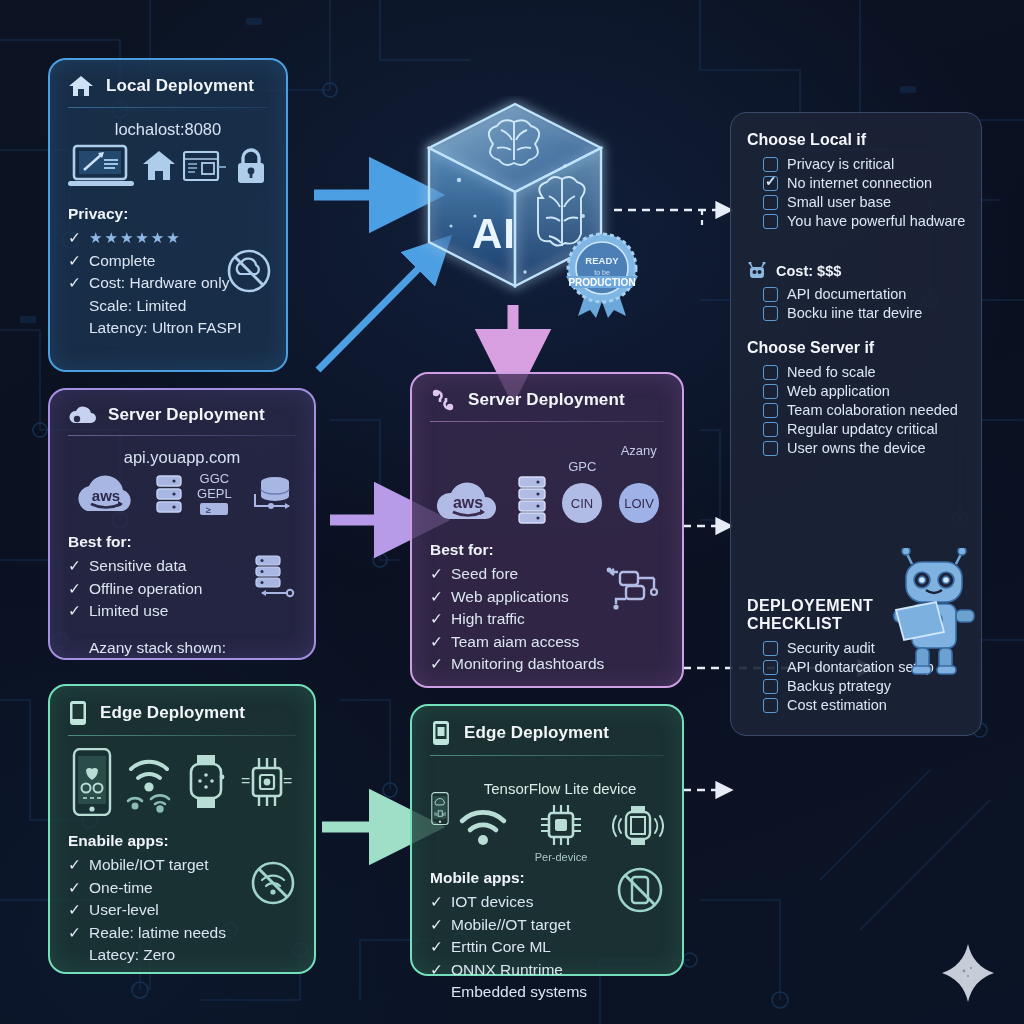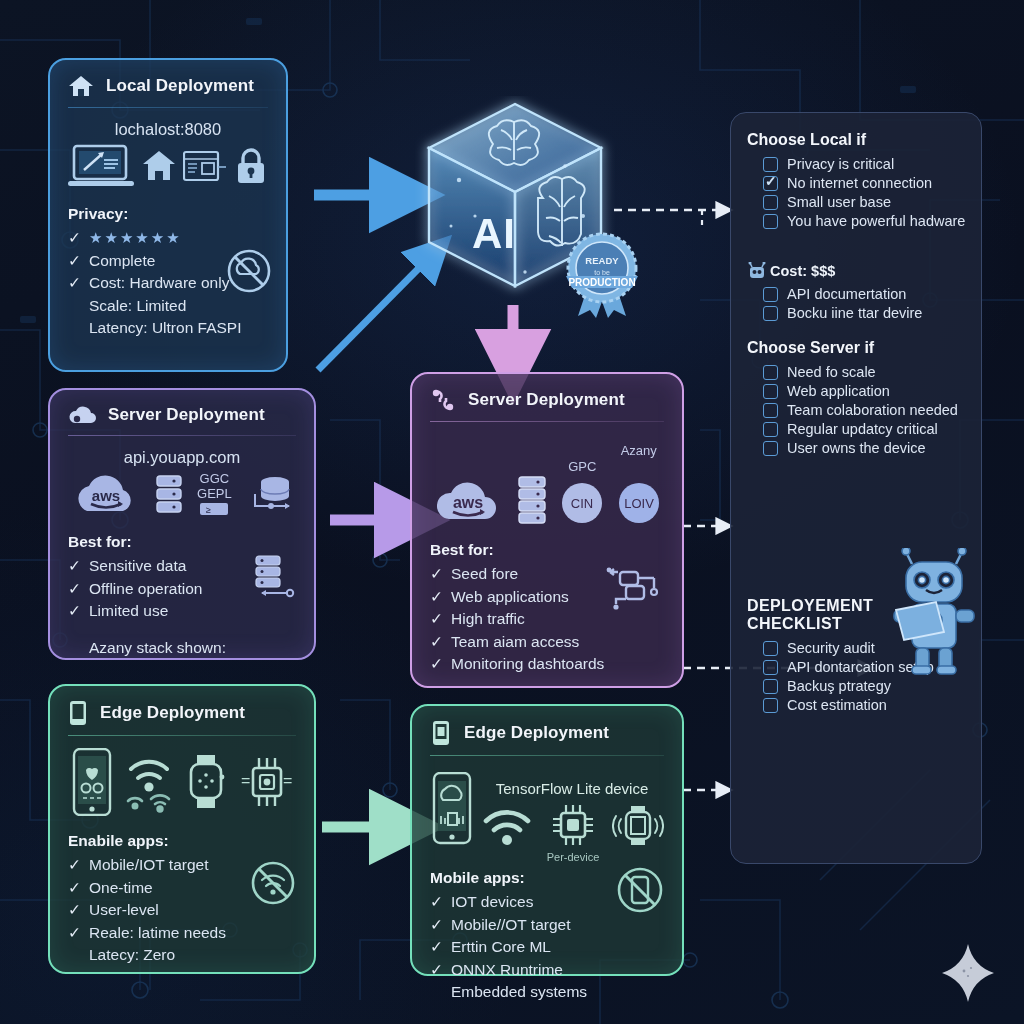--- a/index.html
+++ b/index.html
@@ -56,38 +56,38 @@
   .c-server { background:#2a2a4acc; border-color:#a48fe0; box-shadow:0 0 24px rgba(140,110,220,.18) inset; }
   .c-serverm{ background:#3a2a4ecc; border-color:#cf9fe6; box-shadow:0 0 24px rgba(180,120,220,.18) inset; }
   .c-edge   { background:#1e3836cc; border-color:#74e0bb; box-shadow:0 0 24px rgba(80,210,170,.15) inset; }
   .r-local  { background: linear-gradient(90deg,#4b9fe088,#4b9fe022); }
   .r-server { background: linear-gradient(90deg,#a48fe088,#a48fe022); }
   .r-serverm{ background: linear-gradient(90deg,#cf9fe688,#cf9fe622); }
   .r-edge   { background: linear-gradient(90deg,#74e0bb88,#74e0bb22); }
 
   
   #panel {
-    position:absolute; left:730px; top:112px; width:252px; height:752px;
+    position:absolute; left:730px; top:112px; width:252px; height:624px;
     background:#1c2337e8; border:1px solid #39486a; border-radius:16px;
     padding:18px 16px;
   }
   .p-title { font-size:16px; font-weight:bold; color:#f3f6fb; margin-bottom:7px; }
   .p-title.spaced { margin-top:18px; }
   .p-title.caps { letter-spacing:.4px; }
   .p-item { display:flex; align-items:center; gap:9px; margin:3px 0;padding-left:16px; }
   .cbox {
     width:15px; height:15px; flex:0 0 15px; border:1.6px solid #5b9bd5;
     border-radius:3px; background:transparent; position:relative;
   }
   .cbox.on::after {
     content:"✓"; position:absolute; left:1px; top:-4px;
     font-size:14px; color:#cfe2f5; font-weight:bold;
   }
   .p-label { font-size:14.5px; color:#dde6f3; white-space:nowrap; }
-  .p-cost { display:flex; align-items:center; gap:3px; margin:4px 0 6px 0; }
+  .p-cost { display:flex; align-items:center; gap:9px; margin:4px 0 6px 0; }
   .p-cost .p-label { font-weight:bold; color:#eef3fa; }
   .p-gap { height:26px; }
 
   
   #cube { position:absolute; left:415px; top:96px; width:200px; height:215px; }
   #badge { position:absolute; left:556px; top:226px; width:92px; height:92px; }
 
   
   #arrows { position:absolute; inset:0; pointer-events:none; }
 
@@ -614,21 +614,21 @@
         <rect x="8" y="9" width="28" height="50" fill="#2a4d49"></rect>
         <path d="M13 28 a7 7 0 0 1 2 -11 a9 9 0 0 1 15 2 a6 6 0 0 1 -1 9Z" fill="none" stroke="#b8ddd4" stroke-width="2"></path>
         <g stroke="#b8ddd4" stroke-width="1.8">
             <path d="M11 44v8M15 46v6M29 46v6M33 44v8"></path>
           </g>
         <rect x="18" y="41" width="9" height="12" fill="none" stroke="#b8ddd4" stroke-width="2"></rect>
         <circle cx="22" cy="65" r="2.6" fill="#b8ddd4"></circle>
       </svg>
       <div class="col" style="flex:1; margin-top:8px;">
         <div style="font-size:15px; color:#d9ece7; margin-bottom:6px;">TensorFlow Lite device</div>
-        <div style="display:flex; align-items:flex-start; gap:12px;">
+        <div style="display:flex; align-items:flex-start; gap:24px;">
           <svg width="54" height="46" viewBox="0 0 54 46">
             <g fill="none" stroke="#b8ddd4" stroke-width="4.6" stroke-linecap="round">
               <path d="M6 18 a30 30 0 0 1 42 0"></path>
                 <path d="M14 27 a19 19 0 0 1 26 0"></path>
             </g>
             <circle cx="27" cy="37" r="5" fill="#b8ddd4"></circle>
           </svg>
           <div class="col">
             <svg width="54" height="46" viewBox="0 0 54 46">
               <rect x="15" y="10" width="24" height="24" rx="3" fill="none" stroke="#b8ddd4" stroke-width="2.6"></rect>

